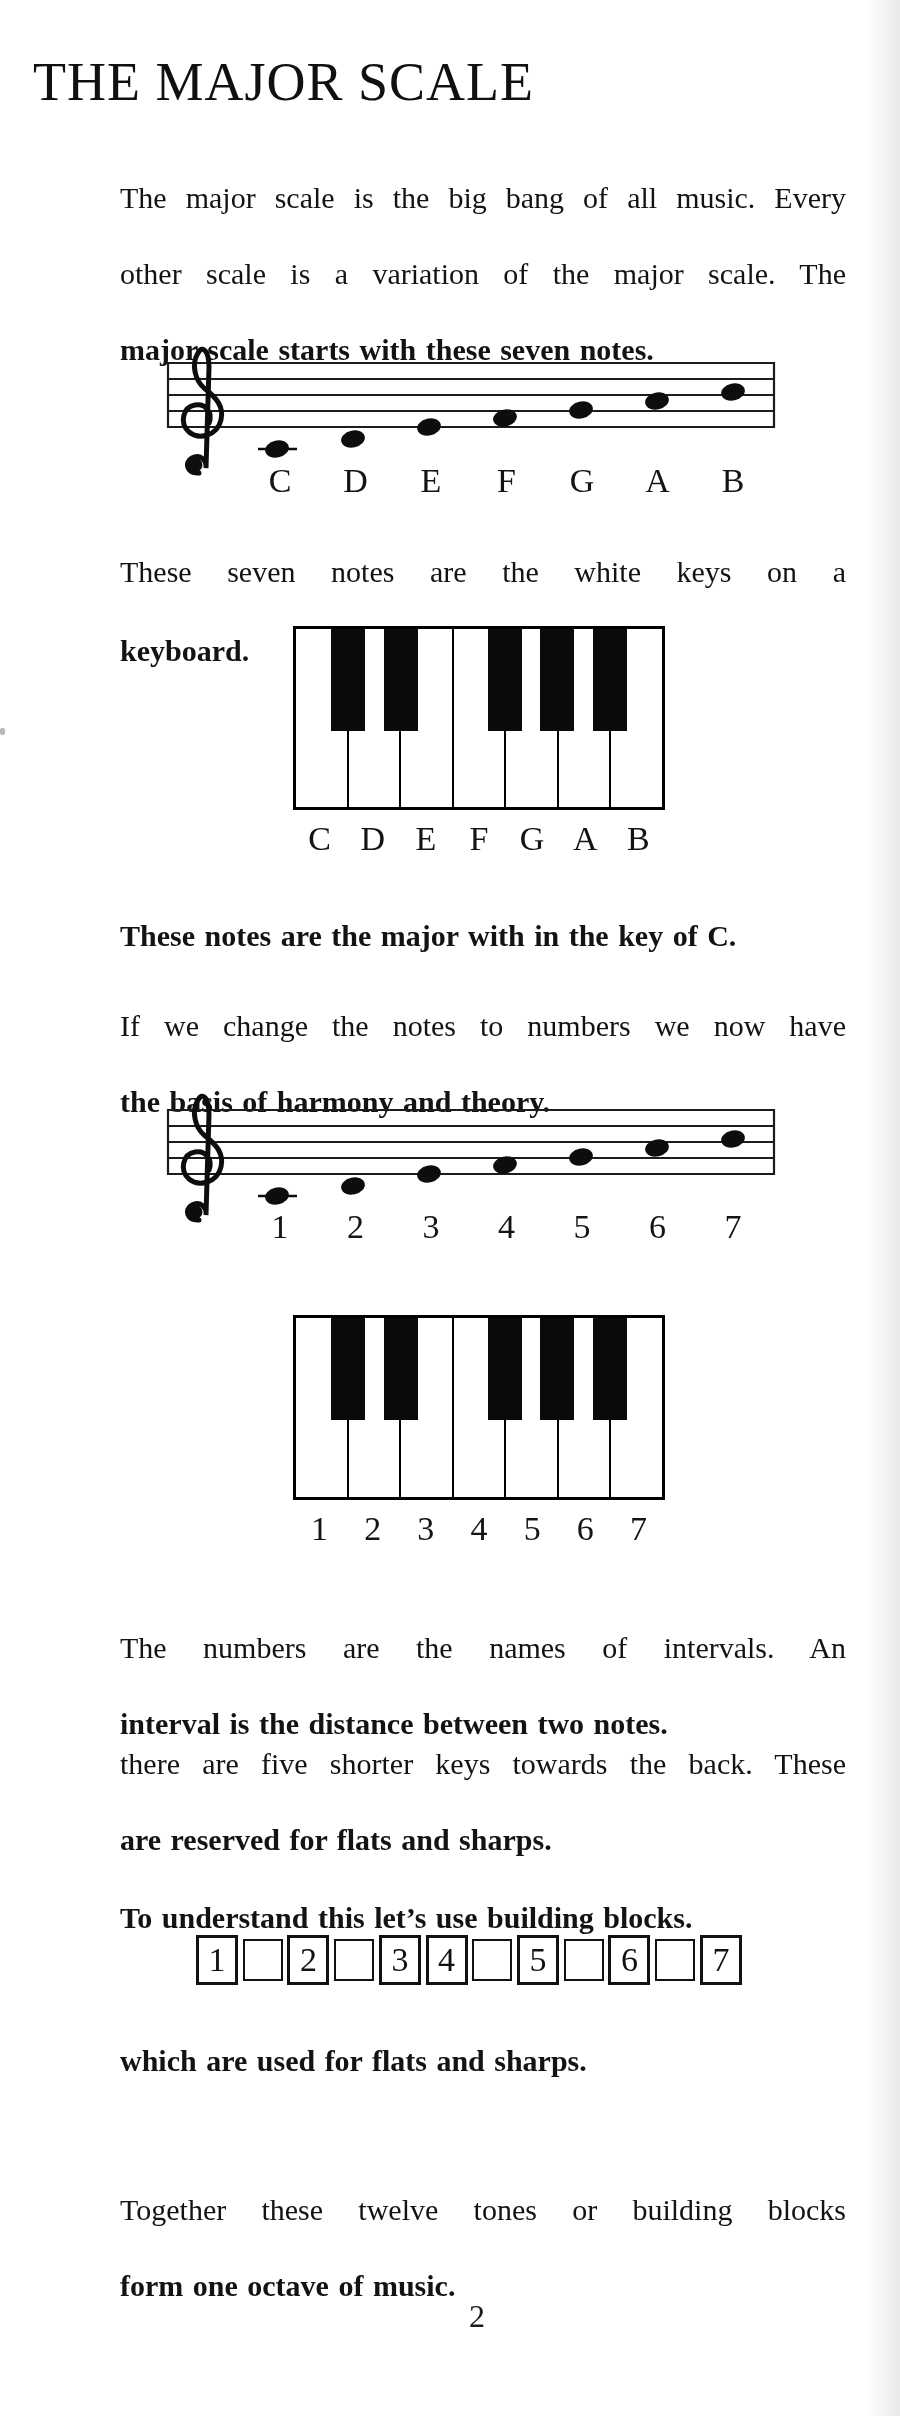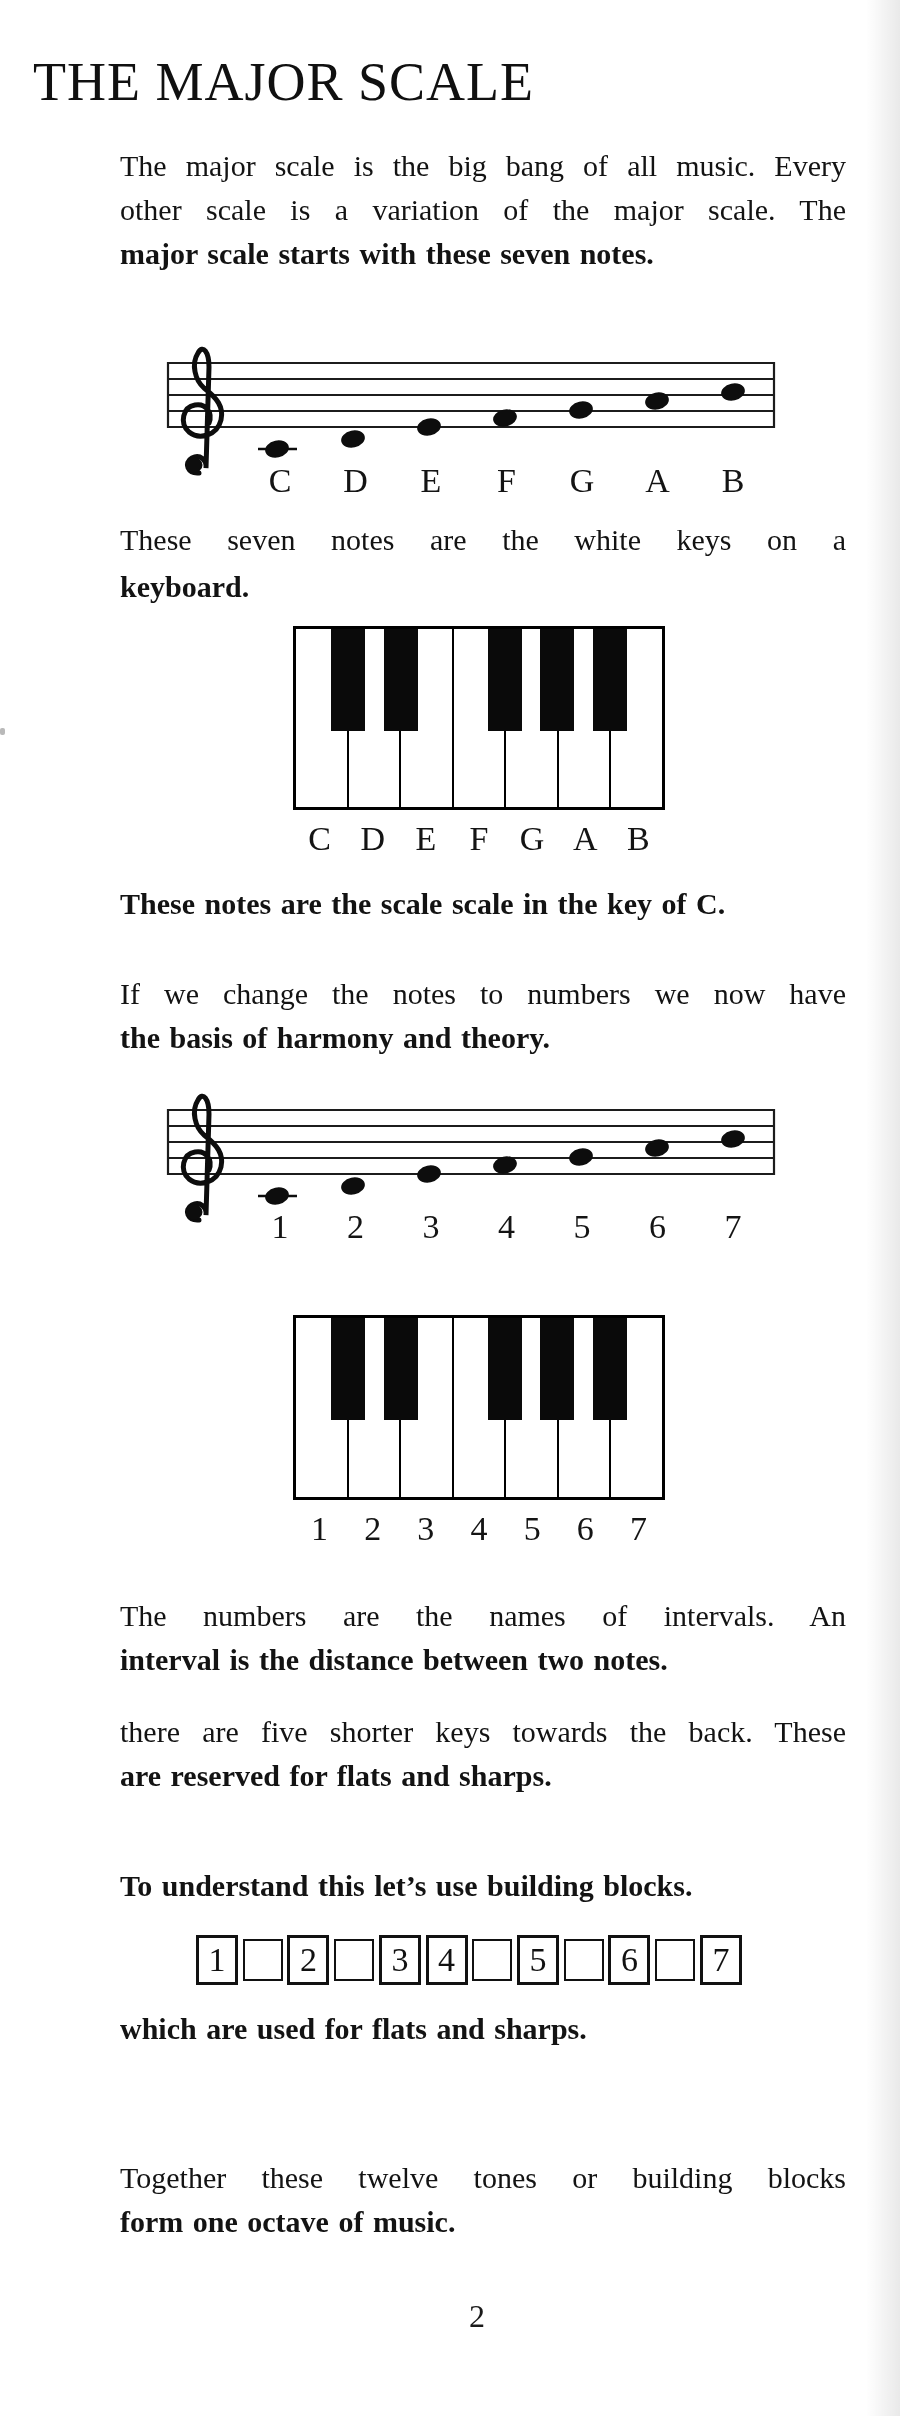--- a/index.html
+++ b/index.html
@@ -16,21 +16,21 @@
     position:absolute;left:0;top:728px;width:5px;height:7px;background:#b9b9b9;border-radius:2px;
   }
   .title{
     position:absolute;left:0;top:52px;width:792px;text-align:left;
     font-size:54px;letter-spacing:1px;line-height:60px;color:#101010;margin-left:33px;
   }
   .para{
     position:absolute;left:120px;width:726px;font-size:30px;line-height:44px;
     color:#131313;
   }
-  .para .line{display:block;text-align:justify;text-align-last:justify;word-spacing:2px;}
+  .para .line{display:block;text-align:justify;text-align-last:justify;word-spacing:2px;margin-top:32px;}
   .para .line.last{text-align-last:left;font-weight:bold;}
   .para.tight{line-height:47px;}
 
   
   .staff-svg{position:absolute;left:147px;width:656px;height:170px;}
   .staff-labels{
     position:absolute;left:258px;width:497px;display:flex;justify-content:space-between;
     font-size:34px;line-height:38px;color:#141414;
   }
   .staff-labels span{display:inline-block;width:44px;text-align:center;}
@@ -149,21 +149,21 @@
   <span>C</span>
   <span>D</span>
   <span>E</span>
   <span>F</span>
   <span>G</span>
   <span>A</span>
   <span>B</span>
 </div>
 
 <div class="para" style="top:882px">
-  <span class="line last">These notes are the scale scale in the key of C.</span>
+  <span class="line last">These notes are the major with in the key of C.</span>
 </div>
 
 <div class="para" style="top:972px">
   <span class="line">If we change the notes to numbers we now have</span>
   <span class="line last">the basis of harmony and theory.</span>
 </div>
 
 <svg class="staff-svg" style="top:1086px" viewBox="0 0 656 170">
   <g stroke="#1c1c1c" stroke-width="2.2">
     <line x1="20" y1="24" x2="628" y2="24"></line>

